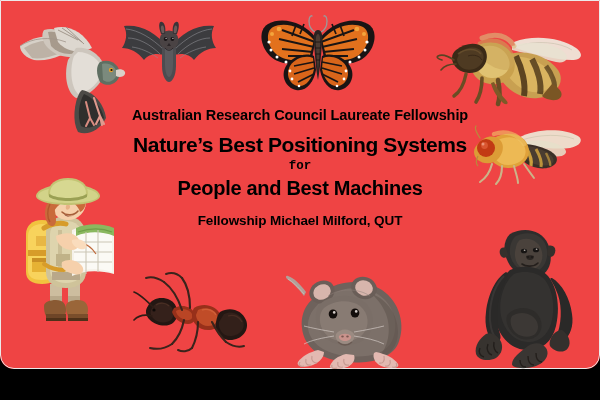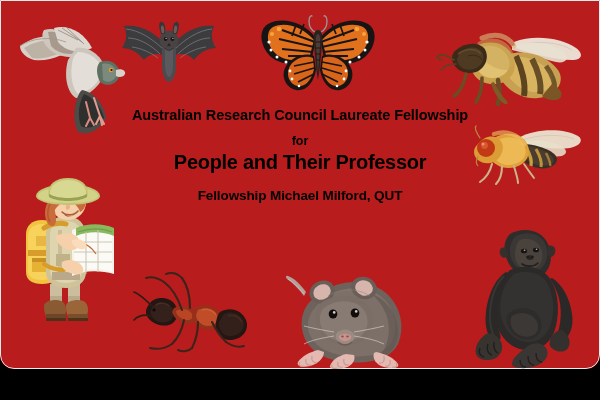--- a/index.html
+++ b/index.html
@@ -20,21 +20,21 @@
     background: #000000;
   }
 
   
   #slide-canvas {
     position: absolute;
     left: 0;
     top: 0;
     width: 600px;
     height: 369px;
-    background: #b91c1c;
+    background: #ef4444;
     border-bottom-left-radius: 14px;
     border-bottom-right-radius: 14px;
     box-shadow: 0 1px 3px rgba(0,0,0,0.22);
     overflow: hidden;
   }
   #slide-canvas::after{
     content:"";
     position:absolute; inset:0;
     border:1px solid #eceaea;
     border-bottom-left-radius:14px;
@@ -78,20 +78,21 @@
     font-size: 21px;
     font-weight: bold;
     letter-spacing: -0.4px;
     line-height: 1.16;
   }
   .t-for {
     font-size: 12.5px;
     font-weight: bold;
     line-height: 1.3;
     margin: 1px 0 2px 0;
+    font-family: Liberation Mono, monospace;
   }
   .t-title3 {
     font-size: 20px;
     font-weight: bold;
     letter-spacing: -0.3px;
     line-height: 1.16;
     margin-bottom: 13px;
   }
   .t-author {
     font-size: 13.5px;
@@ -436,22 +437,23 @@
           <path d="M48 97 C47 100 49 101 53 100 M54 94 C53 98 55 100 59 99 M60 91 C59 95 61 98 65 97" stroke="#c79a92" stroke-width="1.2" fill="none"></path>
           <path d="M92 84 C102 86 110 90 114 96 C116 100 108 101 100 99 C92 97 88 90 90 85 Z" fill="#e3b9b1"></path>
           <path d="M112 95 C114 98 112 100 108 99 M106 92 C107 96 105 99 101 98 M100 88 C101 93 99 96 95 95" stroke="#c79a92" stroke-width="1.2" fill="none"></path>
           <path d="M44 28 C56 20 74 20 86 28" stroke="#8d8079" stroke-width="1" fill="none" opacity="0.5"></path>
         </g>
       </svg>
     </div>
 
     <div id="text-block">
       <div class="t-fellowship">Australian Research Council Laureate Fellowship</div>
+      <div class="t-title2">Nature’s Best Positioning Systems</div>
       <div class="t-for">for</div>
-      <div class="t-title3">People and Their Professor</div>
+      <div class="t-title3">People and Best Machines</div>
       <div class="t-author">Fellowship Michael Milford, QUT</div>
     </div>
 
   </div>
 
   <div id="bottom-bar"></div>
 
 </div>
 
 </body></html>

